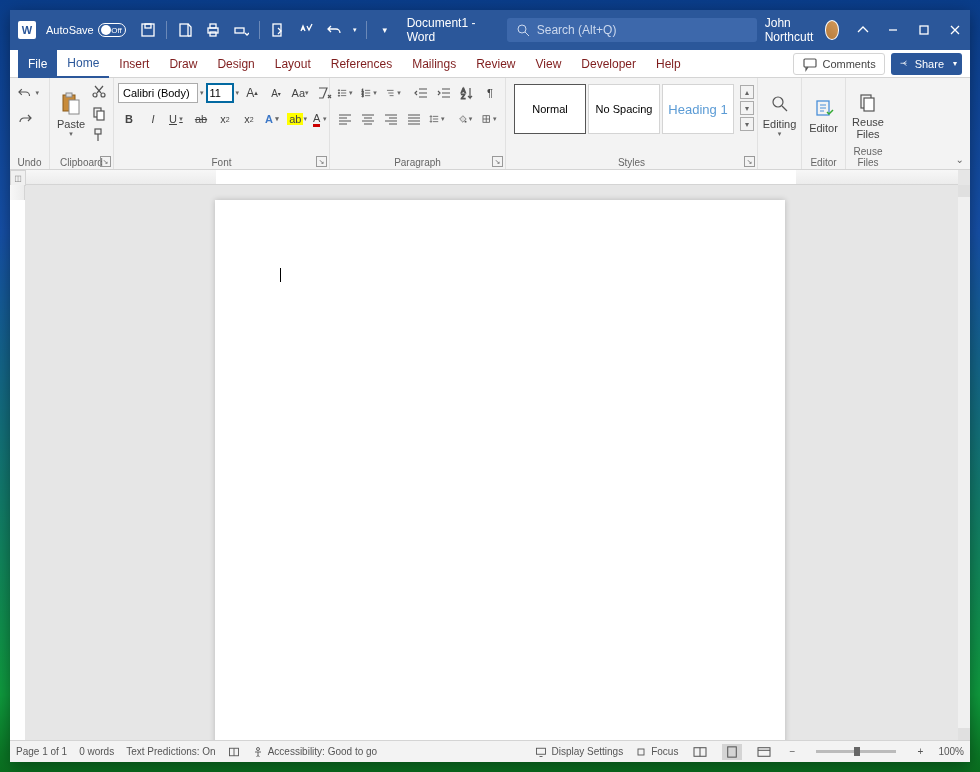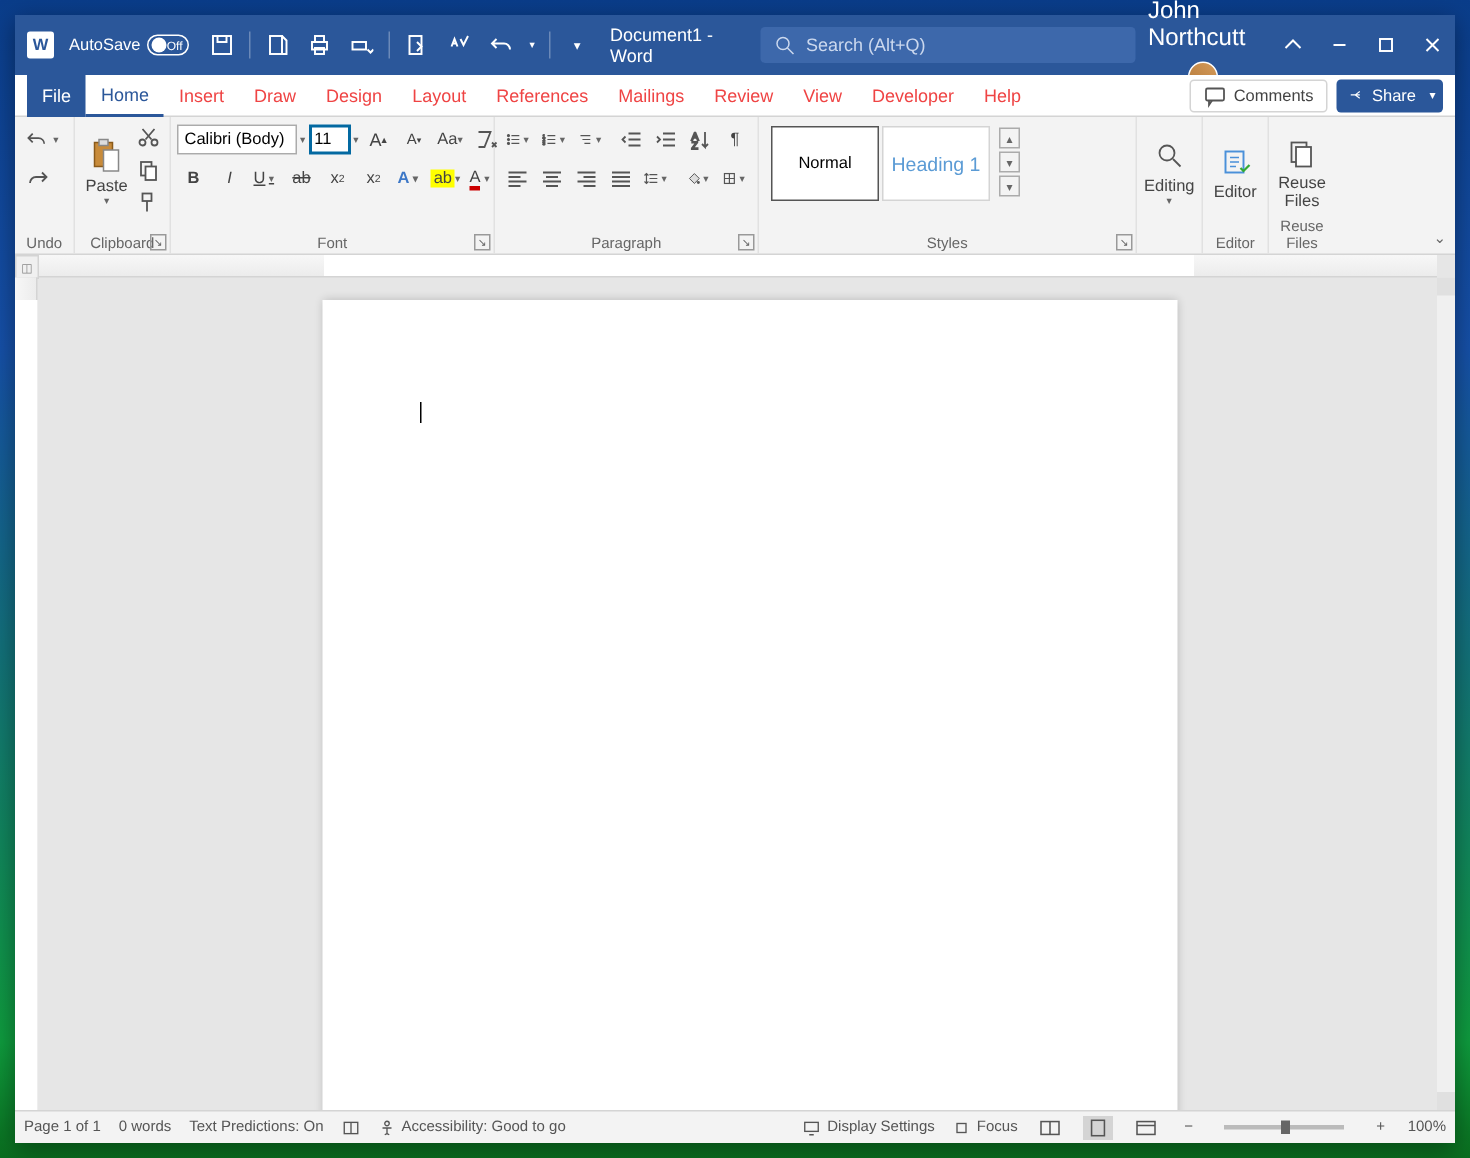--- a/index.html
+++ b/index.html
@@ -12,27 +12,27 @@
 .word-icon { width:18px; height:18px; background:#fff; color:#2b579a; border-radius:2px; display:flex; align-items:center; justify-content:center; font-weight:bold; font-size:11px; }
 .autosave { display:flex; align-items:center; gap:4px; padding:0 6px; }
 .toggle-off { width:28px; height:14px; border:1px solid #fff; border-radius:7px; position:relative; display:flex; align-items:center; padding-left:2px; font-size:8px; }
 .toggle-off::before { content:""; width:10px; height:10px; background:#fff; border-radius:50%; }
 .toggle-off span { position:absolute; right:3px; font-size:8px;text-align:center; }
 .qat-btn { width:24px; height:24px; display:flex; align-items:center; justify-content:center; cursor:pointer; color:#fff; }
 .divider-v { width:1px; height:18px; background: rgba(255,255,255,.3); margin: 0 2px; }
 .doc-title { padding:0 10px; font-size:12px; }
 .search-box { flex: 0 0 250px; height:24px; background:#3d68ab; border-radius:3px; display:flex; align-items:center; padding:0 8px; margin-left:20px; color:#cbd8ee; font-size:12px; }
 .tb-spacer { flex:1; }
-.user { display:flex; align-items:center; gap:6px; padding:0 8px; font-size:16px;flex-direction:column; }
+.user { display:flex; align-items:center; gap:6px; padding:0 8px; font-size:12px; }
 .avatar { width:20px; height:20px; border-radius:50%; background:linear-gradient(45deg,#b57a3a,#d49a5a); border:1px solid #fff; }
 .win-btn { width:44px; height:40px; display:flex; align-items:center; justify-content:center; cursor:pointer; font-size:12px; }
 
 
 .tabs-row { height:28px; background:#fff; display:flex; align-items:center; border-bottom:1px solid #d4d4d4; padding:13px 8px; font-size:12px; }
-.tab { padding:0 10px; height:28px; display:flex; align-items:center; cursor:pointer; color:#ef4444; }
+.tab { padding:0 10px; height:28px; display:flex; align-items:center; cursor:pointer; color:#7f1d1d; }
 .tab.file { background:#2b579a; color:#fff; }
 .tab.active { border-bottom:2px solid #2b579a; color:#2b579a; font-weight:500; }
 .tab-spacer { flex:1; }
 .tab-btn { height:22px; padding:0 8px; display:flex; align-items:center; gap:4px; cursor:pointer; font-size:11px; border-radius:3px; }
 .comments-btn { border:1px solid #d4d4d4; color:#444; }
 .share-btn { background:#2b579a; color:#fff; margin-left:6px; position:relative; padding-right:18px; }
 .share-btn::after { content:"▾"; position:absolute; right:5px; font-size:8px; }
 
 
 .ribbon { height:92px; background:#f3f3f3; border-bottom:1px solid #d4d4d4; display:flex; position:relative; }
@@ -394,20 +394,21 @@
           </div>
       </div>
       <div class="group-label">Paragraph</div>
       <div class="group-launch">↘</div>
     </div>
 
     <div class="group" style="width:252px">
       <div style="display:flex">
         <div class="styles-gallery">
           <div class="style-item sel">Normal</div>
+          <div class="style-item">No Spacing</div>
           <div class="style-item style-heading">Heading 1</div>
         </div>
         <div class="styles-controls">
           <div>▴</div>
           <div>▾</div>
           <div>▾</div>
         </div>
       </div>
       <div class="group-label">Styles</div>
       <div class="group-launch">↘</div>

